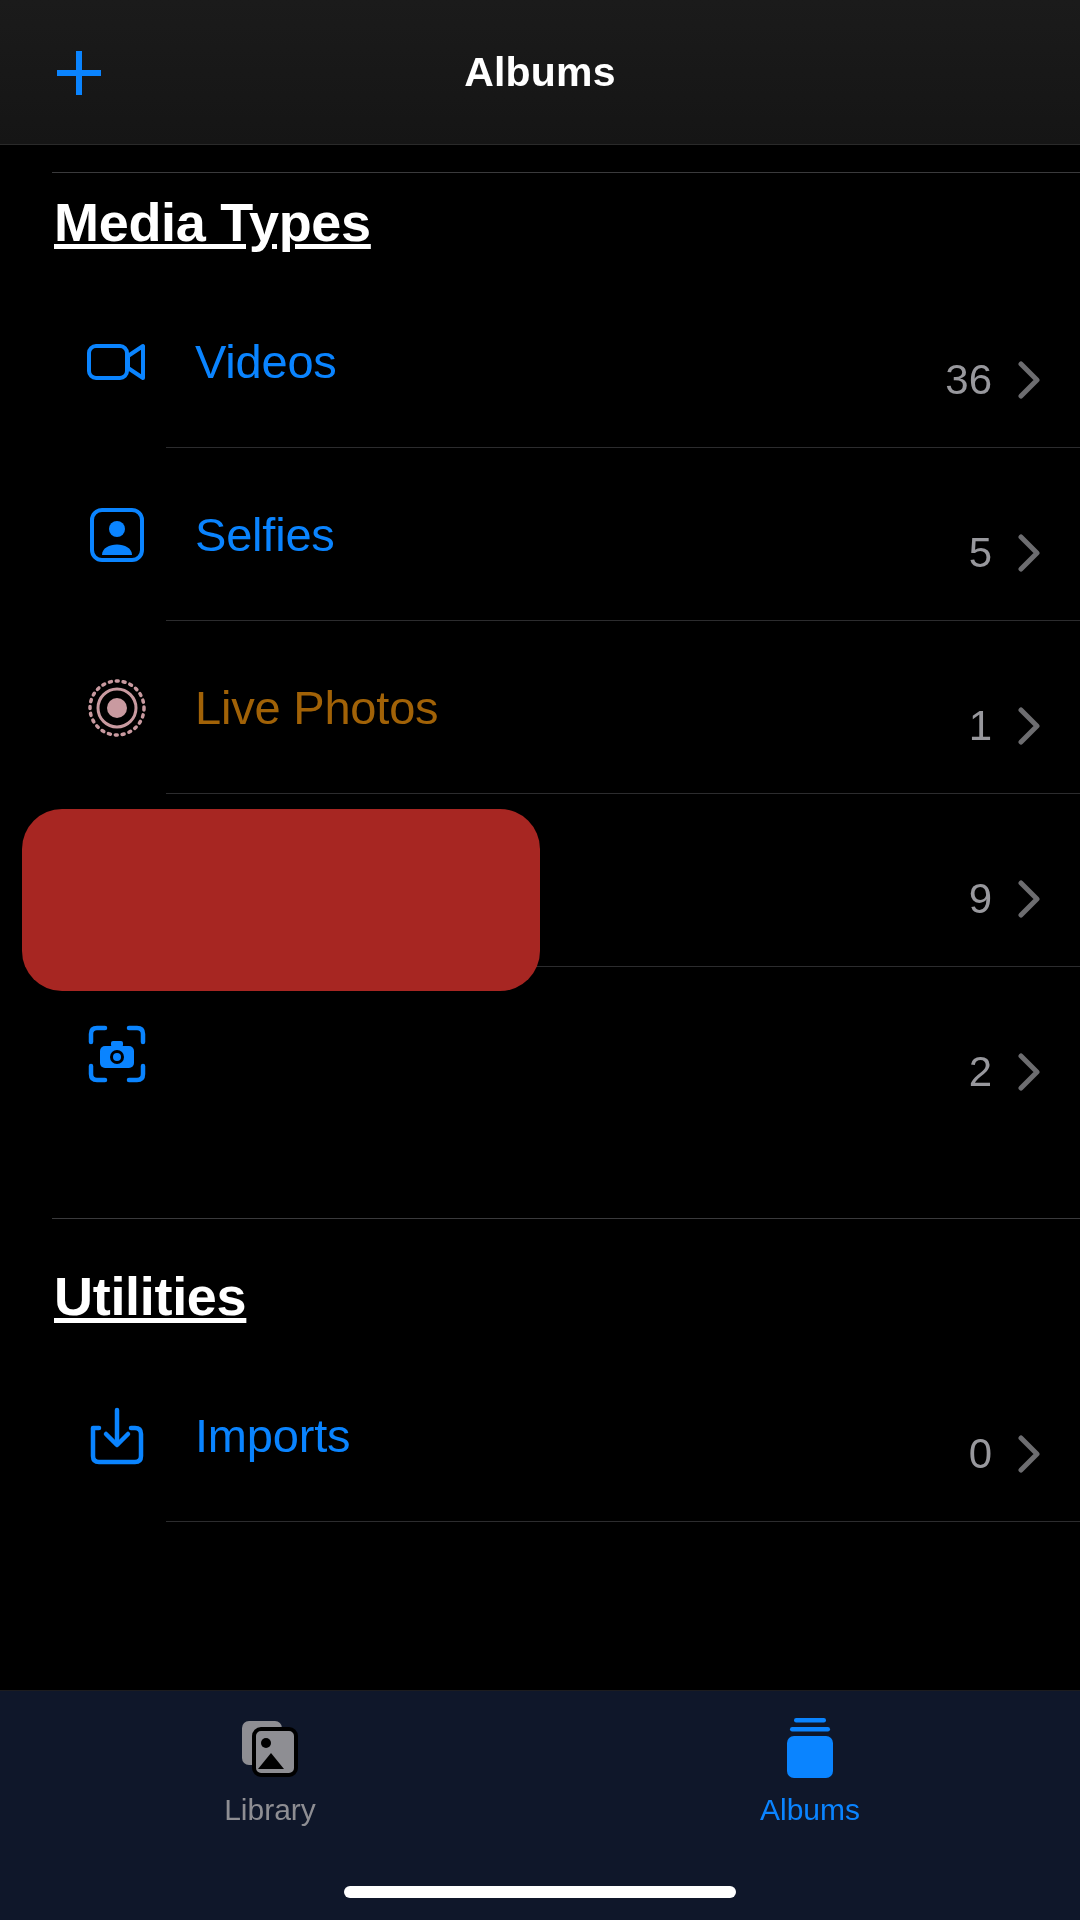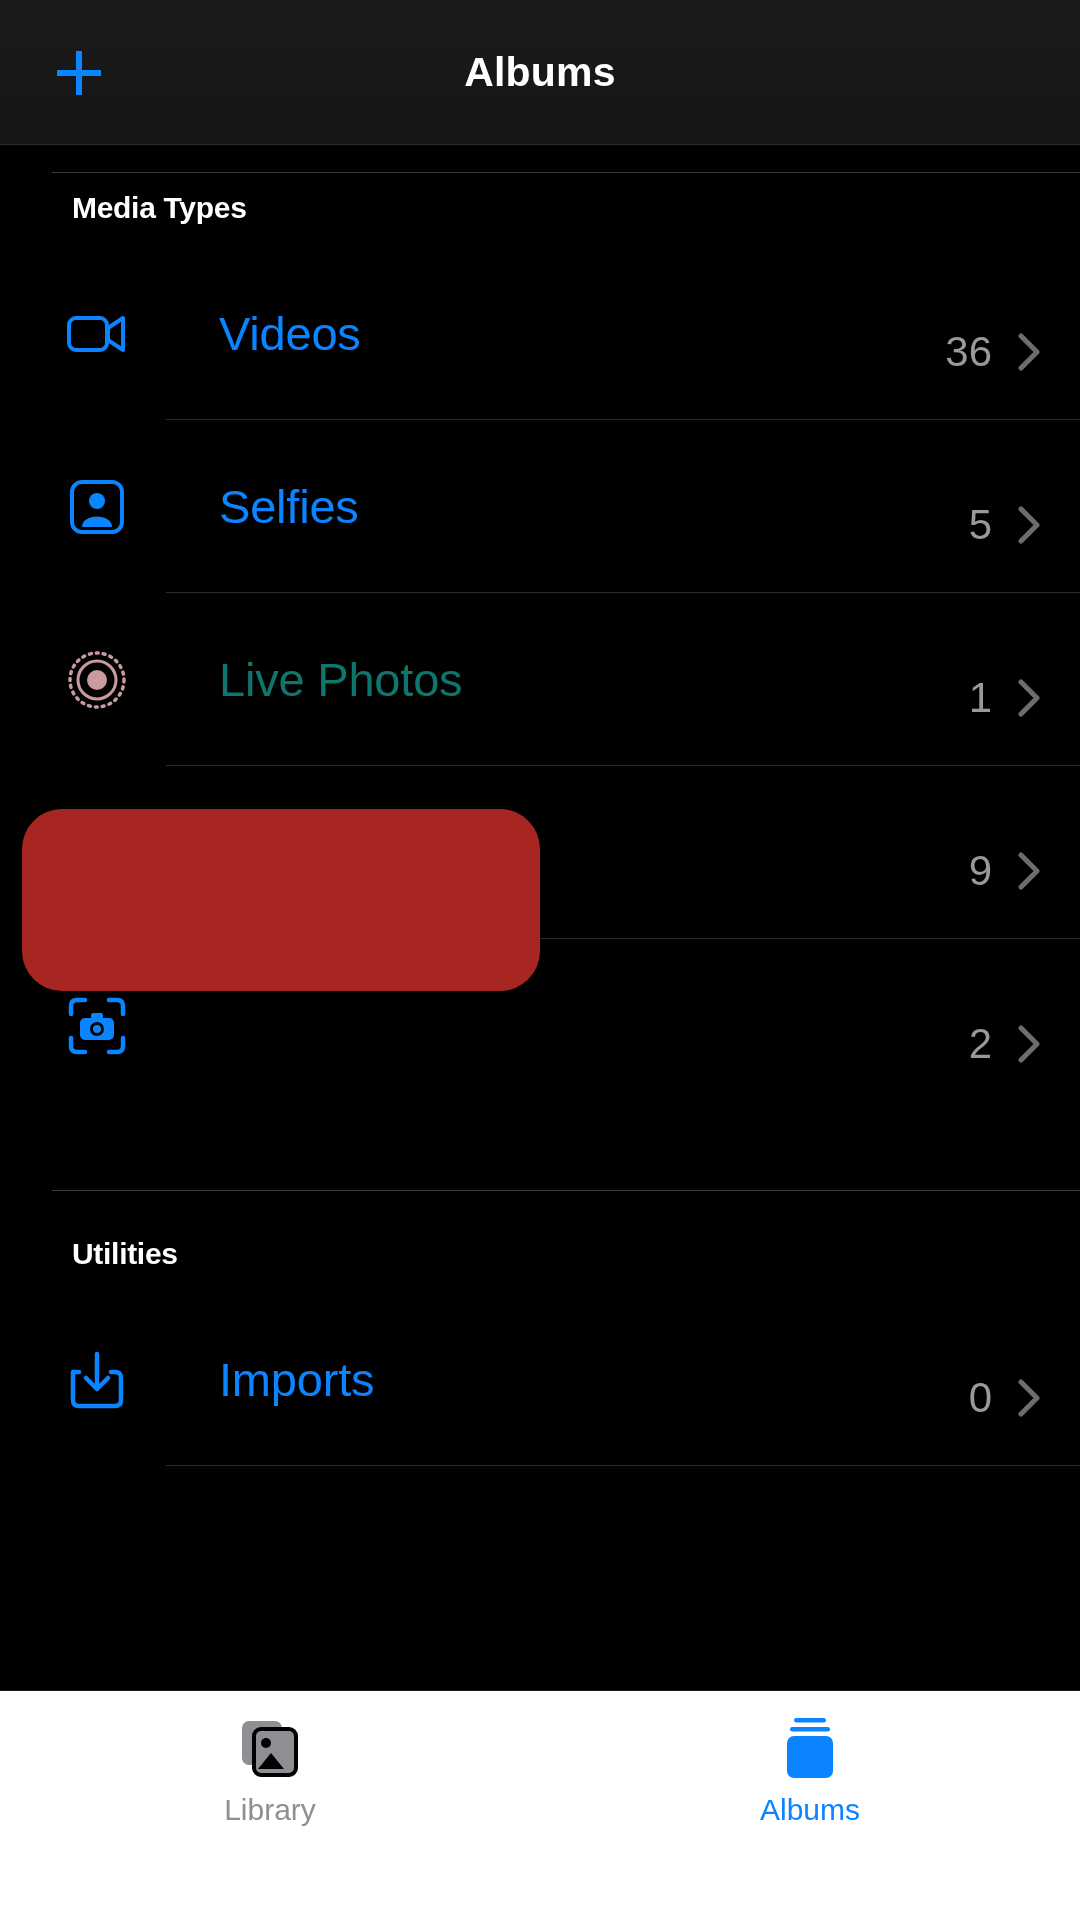--- a/index.html
+++ b/index.html
@@ -32,67 +32,66 @@
   
   .content {
     position:absolute; top:145px; left:0; width:1080px;
     height:1545px; overflow:hidden;
   }
   .top-rule {
     position:absolute; top:27px; left:52px; right:0; height:1px;
     background:#3a3a3c;
   }
   .section-head {
-    color:#fff; font-size:30px; font-weight:bold;
-    padding:46px 0 22px 72px; letter-spacing:-0.3px;
+    color:#fff; font-size:54px; font-weight:bold;
+    padding:46px 0 22px 54px; letter-spacing:-0.3px;text-decoration:underline;
   }
   .sect-rule {
     margin-left:52px; height:1px; background:#3a3a3c;
   }
 
   .row {
     position:relative; display:flex; align-items:center;
-    height:173px; padding-left:65px; padding-right:40px;
+    height:173px; padding-left:85px; padding-right:40px;
     cursor:pointer;
-    gap:44px;
   }
   .row .ico {
     width:64px; height:64px; flex:0 0 64px;
     display:flex; align-items:center; justify-content:center;
   }
   .row .label {
     margin-left:46px; color:#0a84ff; font-size:47px;
     letter-spacing:-0.2px; white-space:nowrap;
   }
   .row .right {
     margin-left:auto; display:flex; align-items:center; gap:26px;margin-top:36px;
   }
   .row .count { color:#98989d; font-size:42px; }
   .row .chev { width:22px; height:38px; display:block; }
   .row-sep {
     position:absolute; left:166px; right:0; bottom:0;
     height:1px; background:#2c2c2e;
   }
-  .row.highlighted .label { color:#0f766e; }
+  .row.highlighted .label { color:#a16207; }
 
   
   .hl-box {
     position:absolute; left:22px; top:664px;
     width:518px; height:182px;
     background:#a72622; border-radius:40px;
     z-index:1; pointer-events:none;
   }
   .row.highlighted { position:relative; z-index:2; }
 
   .gap-block { height:78px; }
 
   
   .tabbar {
     position:absolute; bottom:0; left:0; width:1080px; height:230px;
-    background:#ffffff; border-top:1px solid #1c1c1e;
+    background:#0f172a; border-top:1px solid #1c1c1e;
     display:flex; align-items:flex-start; padding-top:24px;
   }
   .tab {
     flex:1; display:flex; flex-direction:column;
     align-items:center; gap:12px; cursor:pointer;
   }
   .tab .ticon { height:66px; display:flex; align-items:center; justify-content:center; }
   .tab .tlabel { font-size:30px; color:#8e8e93; }
   .tab.active .tlabel { color:#0a84ff; }
 

